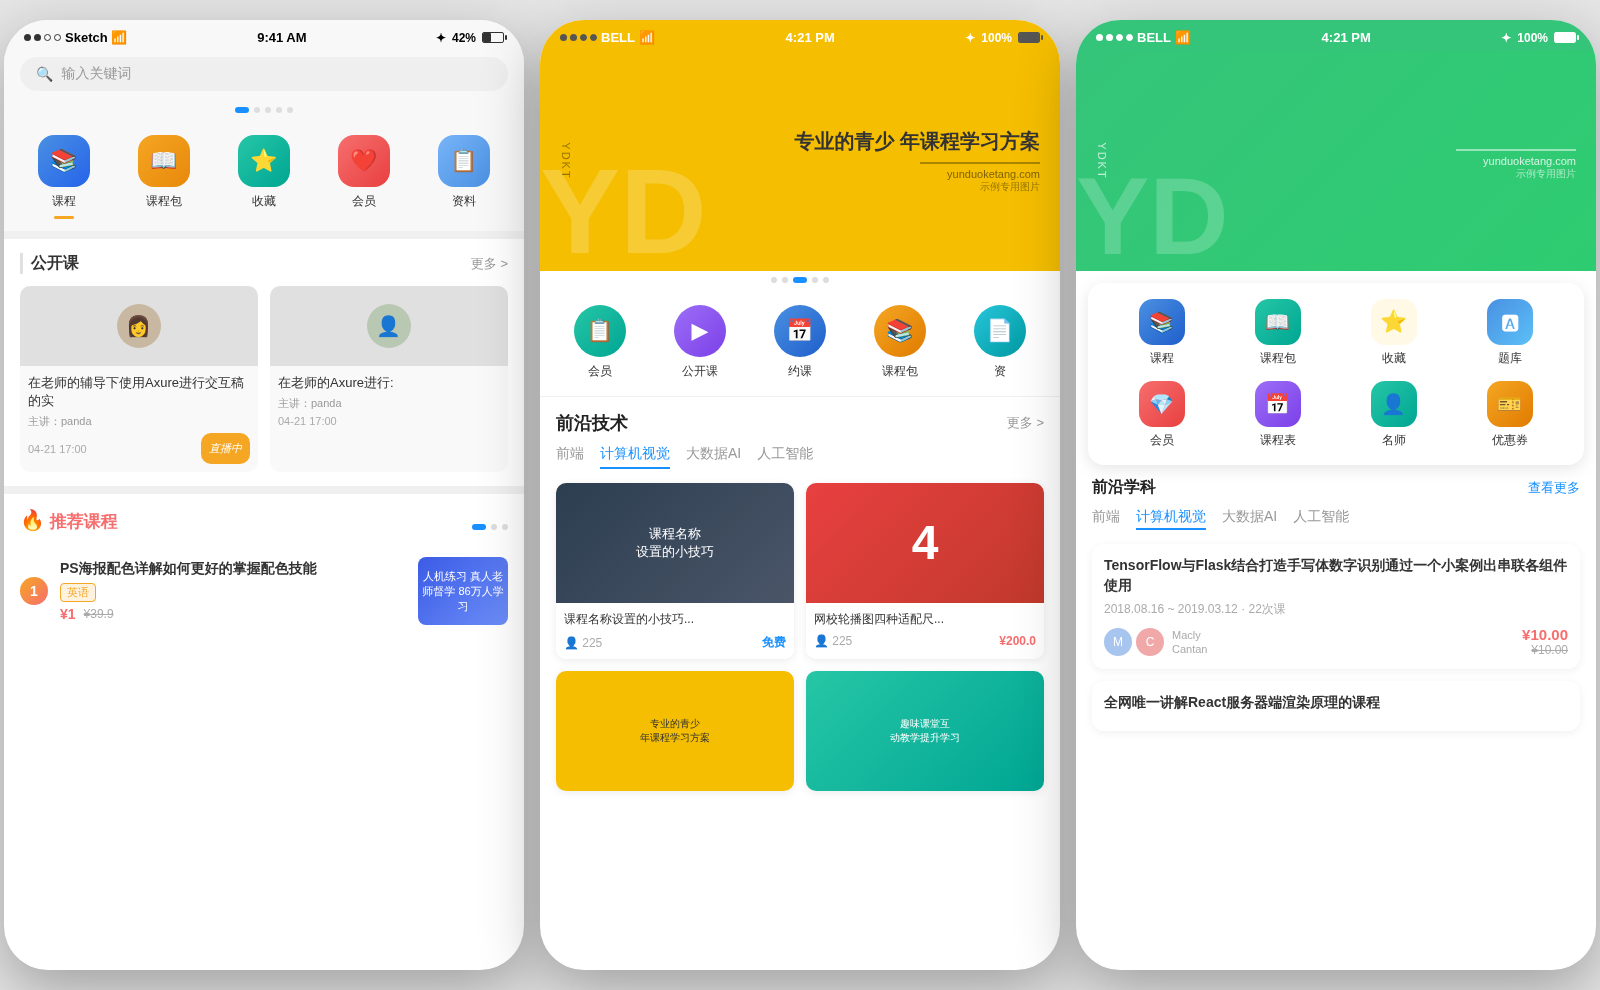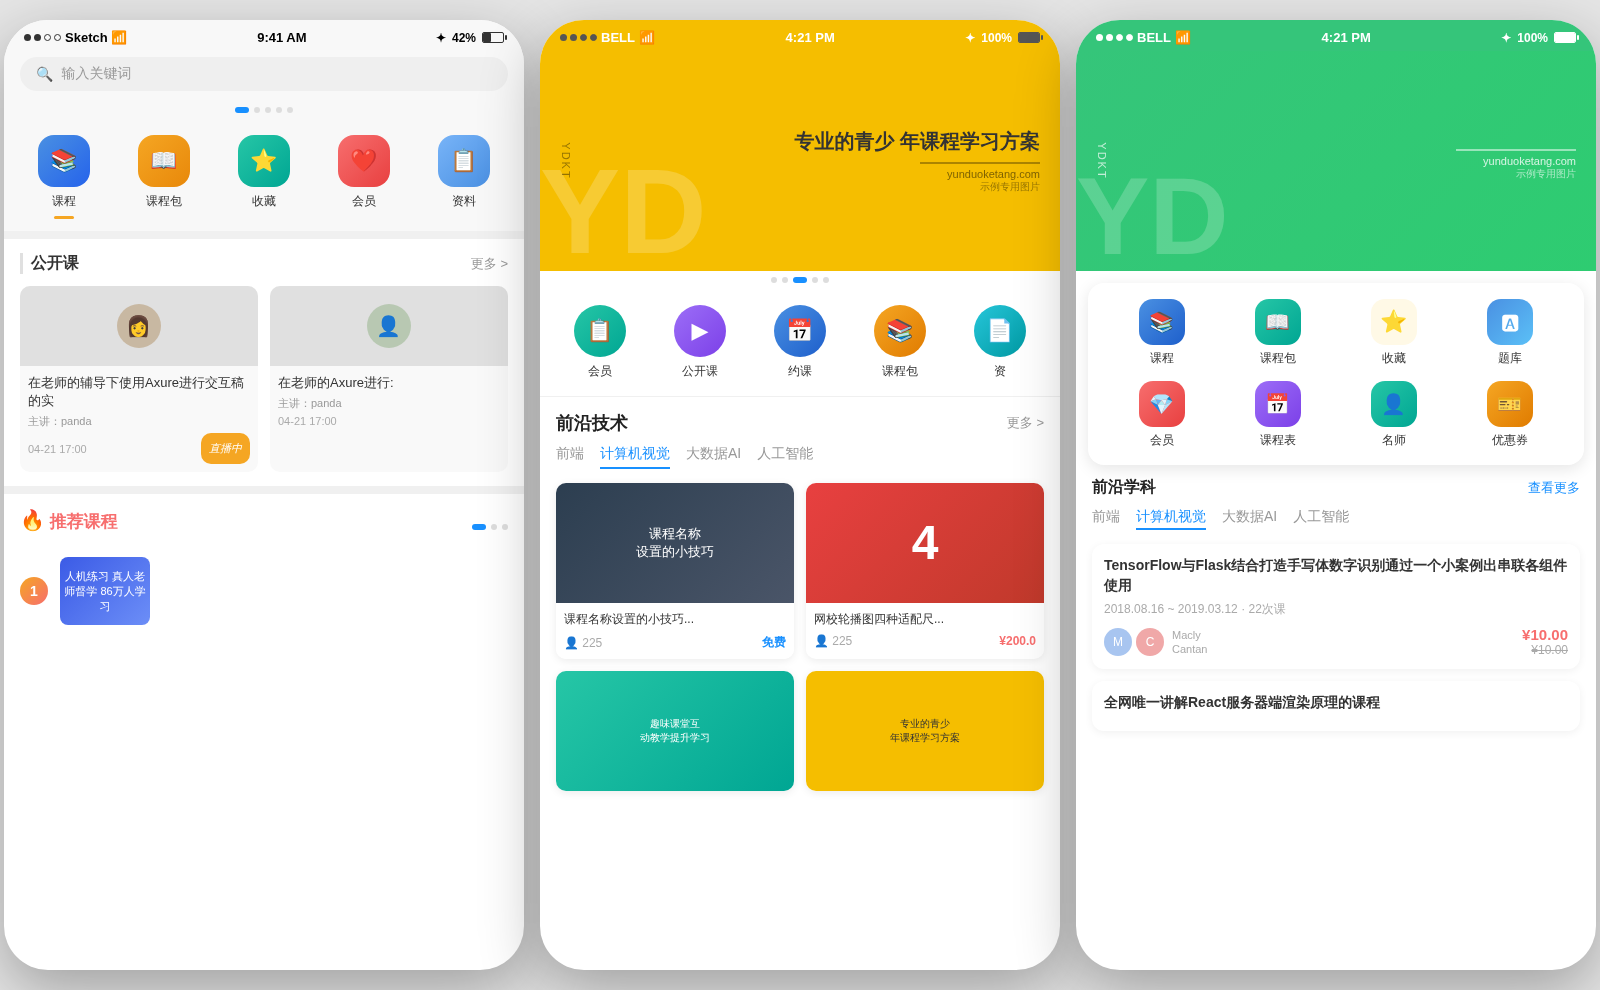--- a/index.html
+++ b/index.html
@@ -516,20 +516,28 @@
           <span>推荐课程</span>
         </div>
         <div style="display:flex;gap:5px;">
           <div class="banner-dot active"></div>
           <div class="banner-dot"></div>
           <div class="banner-dot"></div>
         </div>
       </div>
       <div class="recommend-card">
         <div class="rank-badge">1</div>
+        <div class="recommend-info">
+          <div class="recommend-info-title">PS海报配色详解如何更好的掌握配色技能</div>
+          <div class="tag-badge">英语</div>
+          <div class="price-row">
+            <span class="price-now">¥1</span>
+            <span class="price-orig">¥39.9</span>
+          </div>
+        </div>
         <div class="recommend-thumb">
           <div style="font-size:11px;text-align:center;">人机练习
 真人老师督学
 86万人学习</div>
         </div>
       </div>
     </div>
   </div>
 
   <div class="phone phone2">
@@ -629,27 +637,27 @@
           </div>
           <div class="phone2-card-info">
             <div class="phone2-card-title">网校轮播图四种适配尺...</div>
             <div class="phone2-card-footer">
               <span class="phone2-students">👤 225</span>
               <span class="price-red">¥200.0</span>
             </div>
           </div>
         </div>
         <div class="phone2-card">
+          <div class="phone2-card-thumb thumb-yellow">
+            <span style="font-size:10px;color:#333;text-align:center;">专业的青少<br>年课程学习方案</span>
+          </div>
+        </div>
+        <div class="phone2-card">
           <div class="phone2-card-thumb thumb-green">
             <span style="font-size:10px;color:#fff;text-align:center;">趣味课堂互<br>动教学提升学习</span>
-          </div>
-        </div>
-        <div class="phone2-card">
-          <div class="phone2-card-thumb thumb-yellow">
-            <span style="font-size:10px;color:#333;text-align:center;">专业的青少<br>年课程学习方案</span>
           </div>
         </div>
       </div>
     </div>
   </div>
 
   <div class="phone phone3">
 
     <div class="status-bar" style="background:#35c57a;color:#fff;">
       <div class="status-left">

